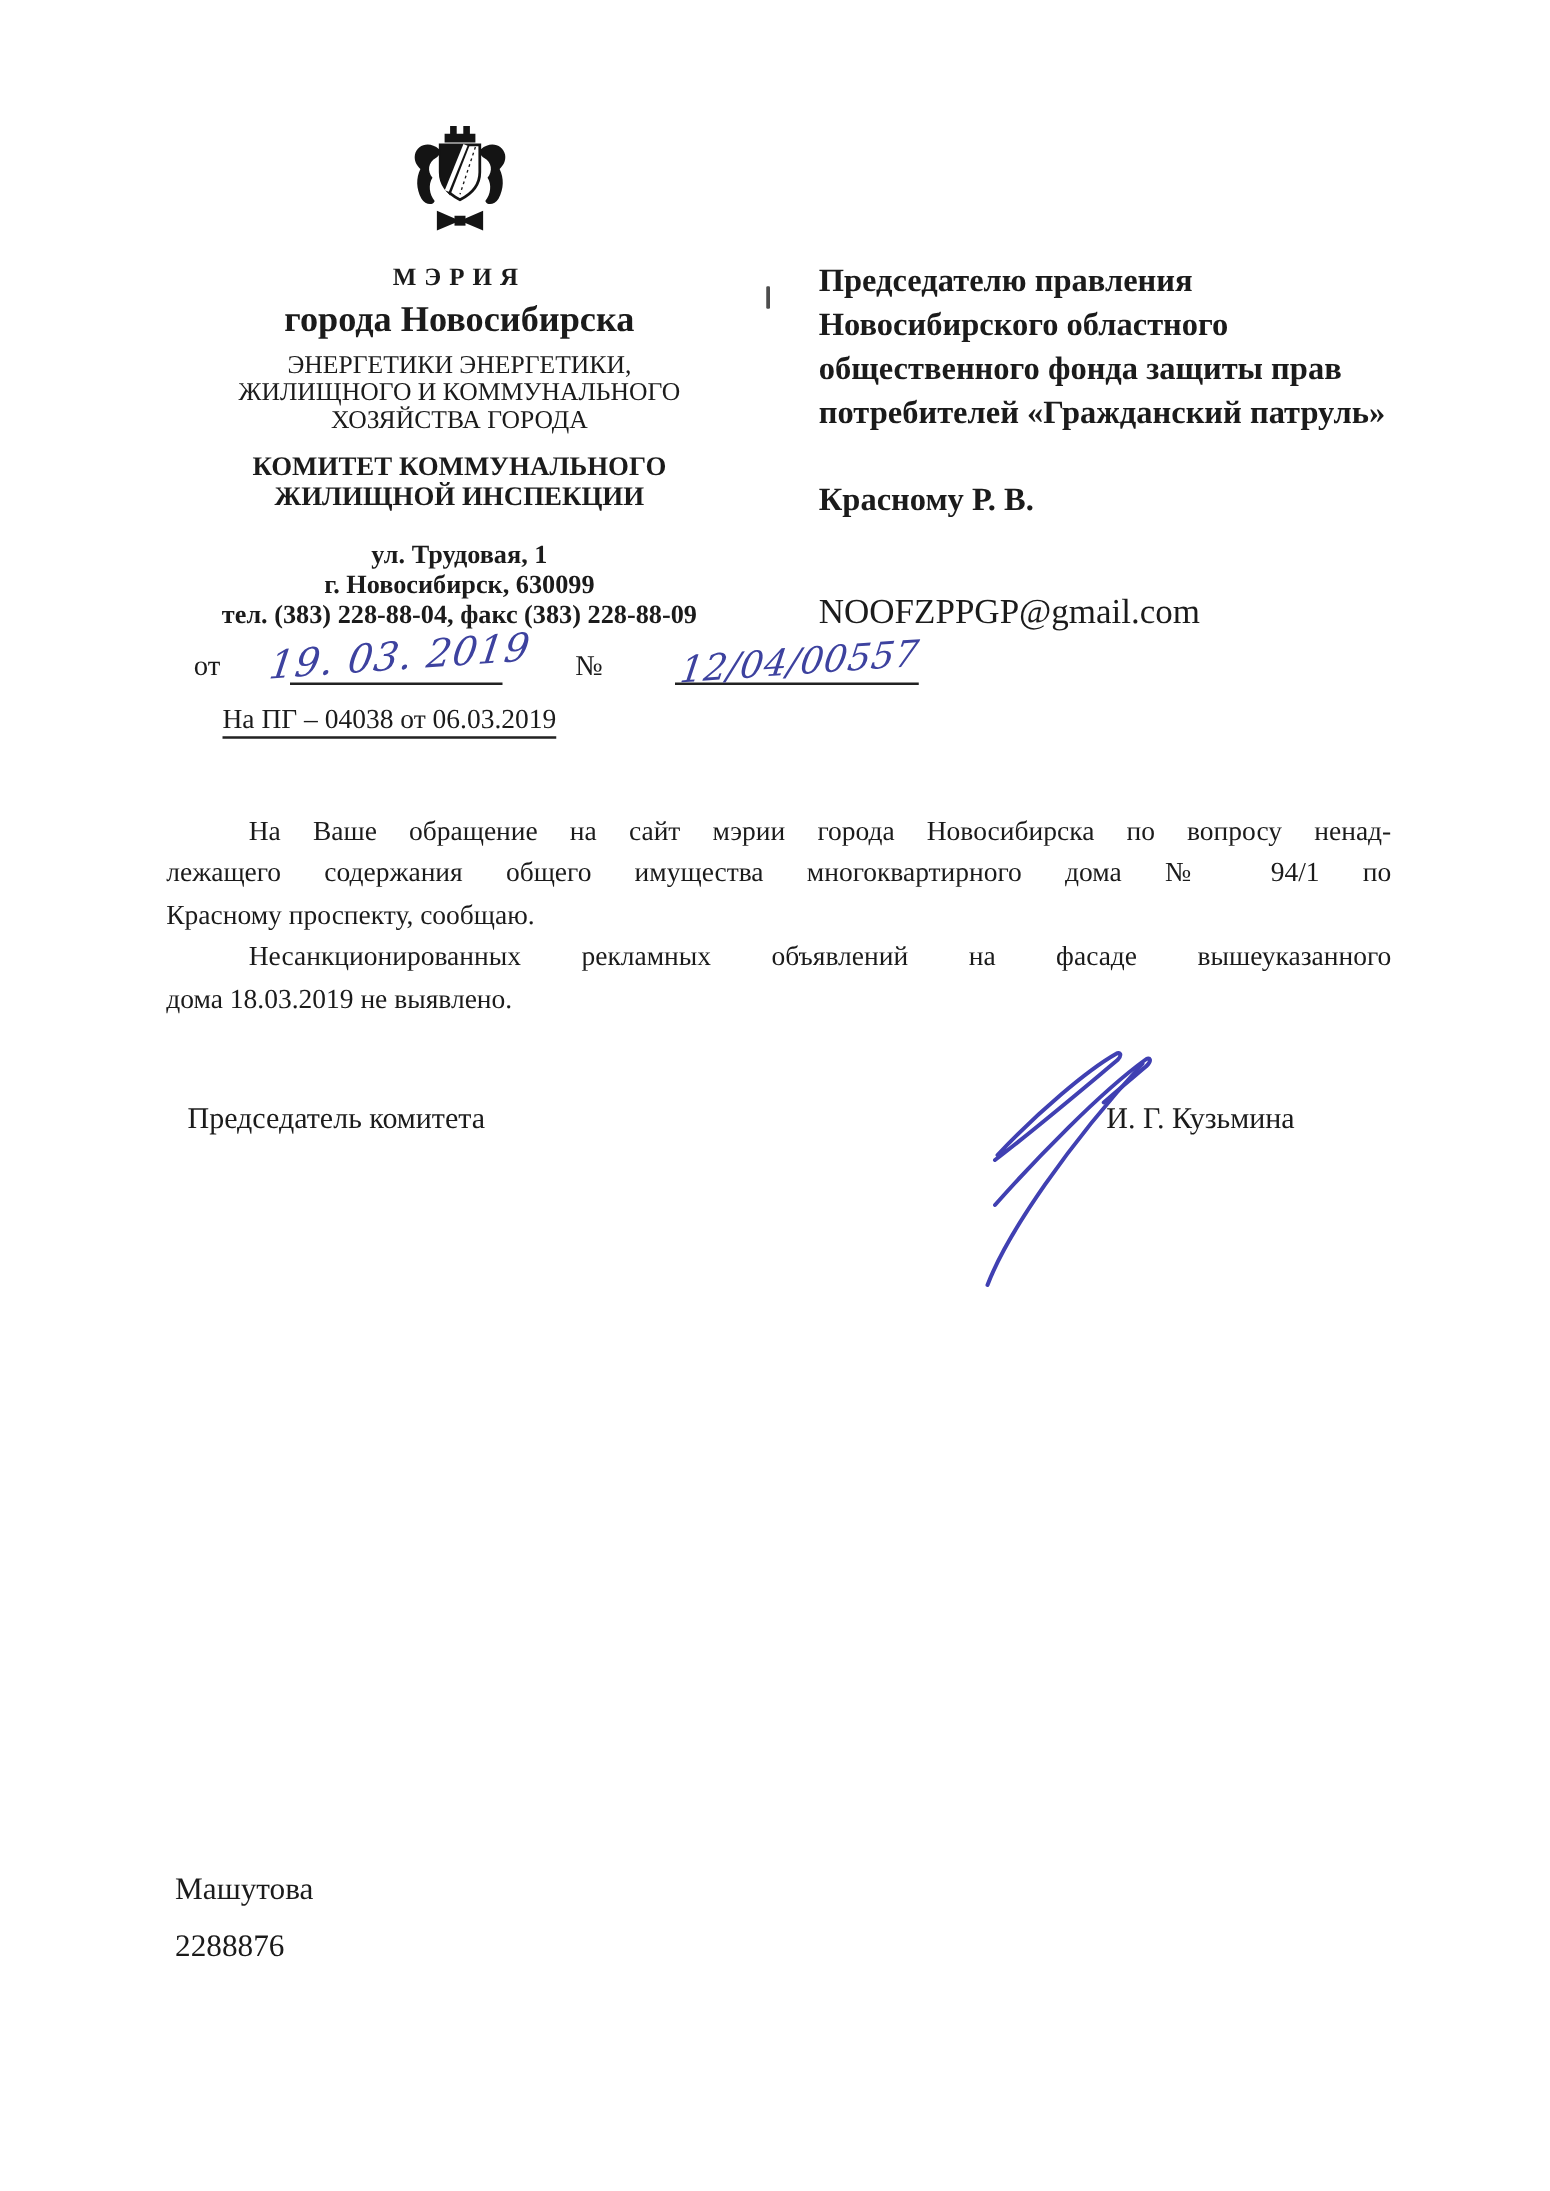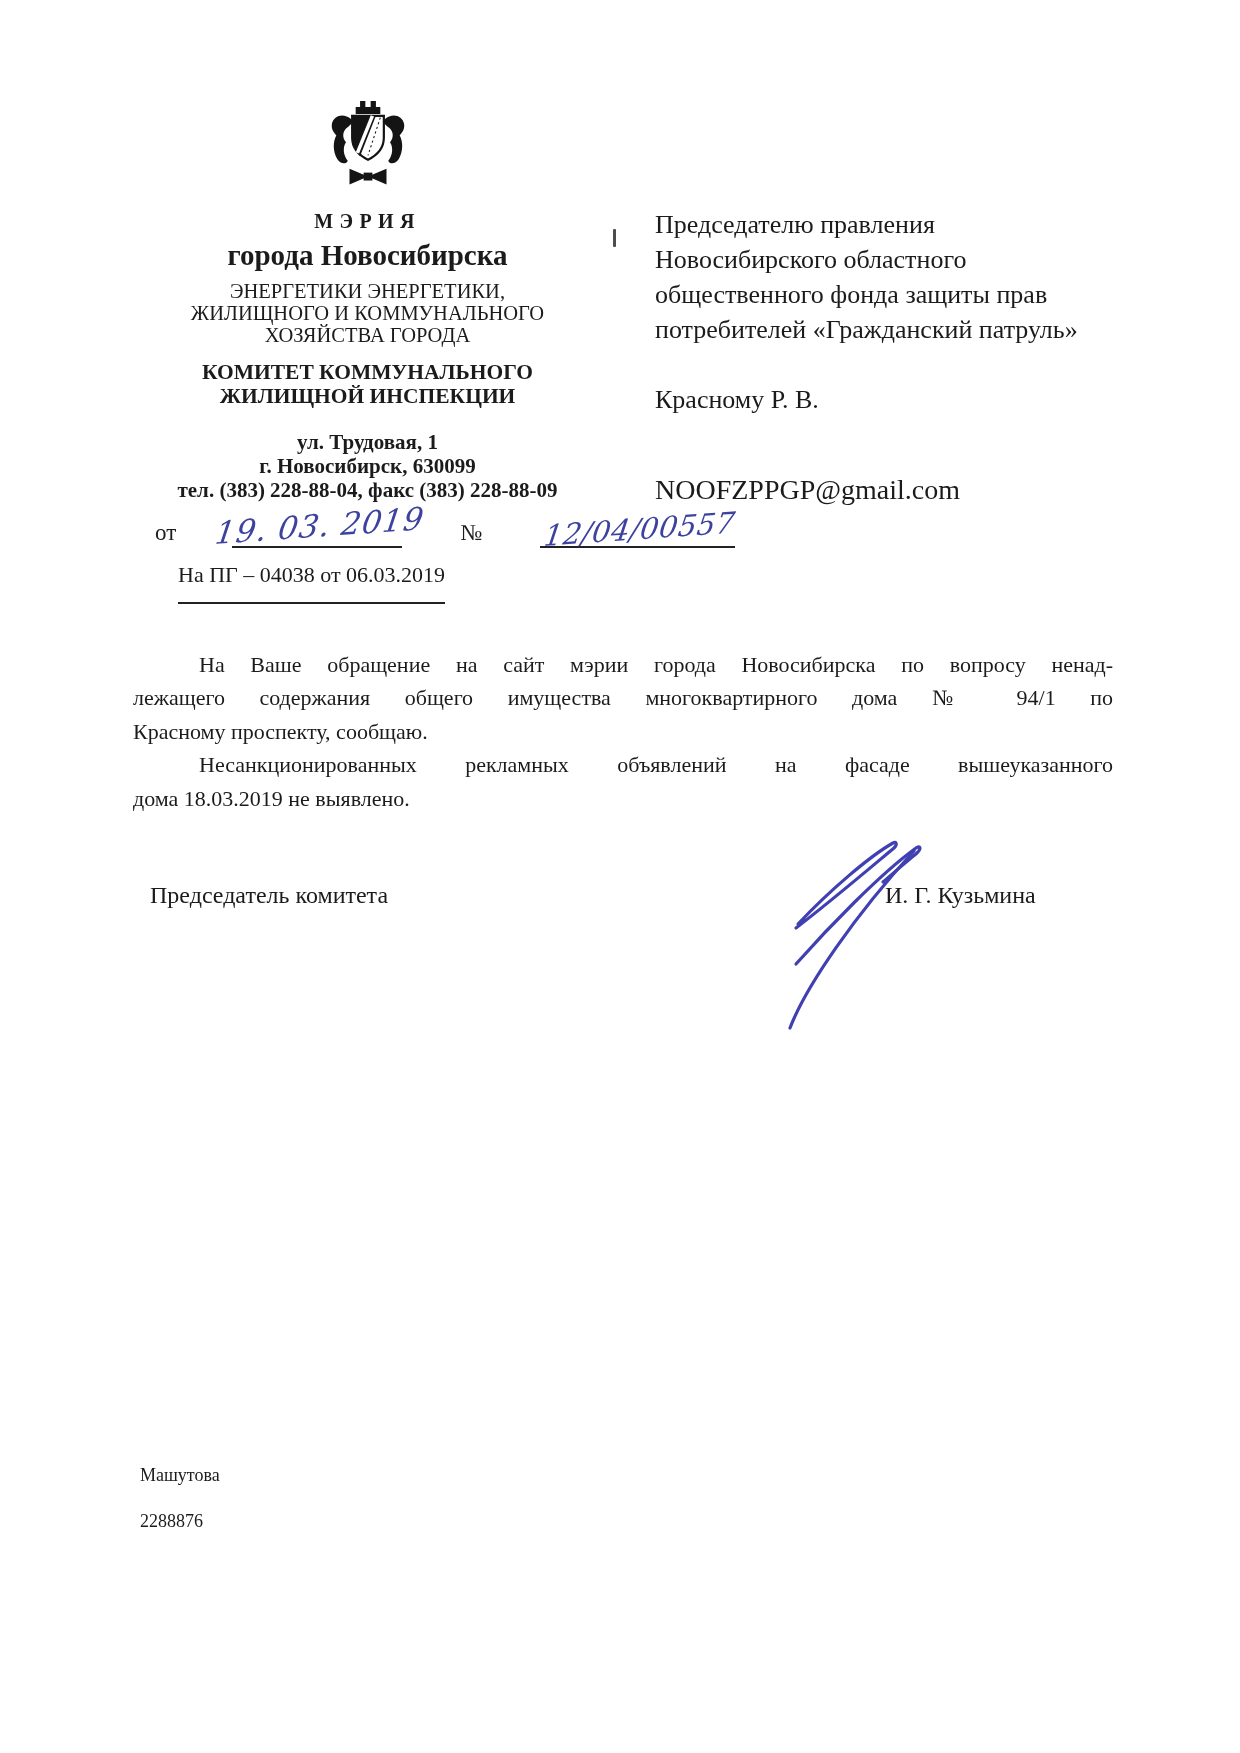--- a/index.html
+++ b/index.html
@@ -55,43 +55,43 @@
     transform-origin: left bottom;
     position: relative;
   }
   .hand-date { font-size: 31px; top: 5px; letter-spacing: 1px; }
   .hand-num  { font-size: 29px; top: 7px; letter-spacing: 0.5px; }
 
   #replyto {
     left: 178px; top: 562px;
     font-size: 22px;
     border-bottom: 2px solid #222;
-    padding-bottom: 14px;
+    padding-bottom: 1px;
     white-space: nowrap;
   }
 
   
-  #recipient { left: 655px; top: 207px; width: 450px; }
+  #recipient { left: 655px; top: 207px; width: 450px; font-weight: bold; }
   .rcpt-line { font-size: 26px; line-height: 35px; white-space: nowrap; }
   #recipient-name { margin-top: 35px; }
   #email { left: 655px; top: 474px; font-size: 28px; white-space: nowrap; }
 
   
   #body-text { left: 133px; top: 648px; width: 980px; font-size: 22px; }
   .bline { line-height: 33.4px; white-space: nowrap; }
   .bline.just { white-space: normal; text-align: justify; text-align-last: justify; }
   .bline.indent { padding-left: 66px; }
 
   
   #sig-title { left: 150px; top: 882px; font-size: 24px; white-space: nowrap; }
   #sig-name  { left: 885px; top: 882px; font-size: 24px; white-space: nowrap; }
   #signature-svg { left: 778px; top: 836px; }
 
   
-  #footer { left: 140px; top: 1452px; font-size: 18px; line-height: 46px; }
+  #footer { left: 140px; top: 1489px; font-size: 25px; line-height: 46px; }
   .footer-line { white-space: nowrap; }
 
   
   #artifact {
     left: 613px; top: 229px; width: 3px; height: 18px;
     background: #4d4d4d; border-radius: 1px;
   }
 </style>
 </head>
 <body>

